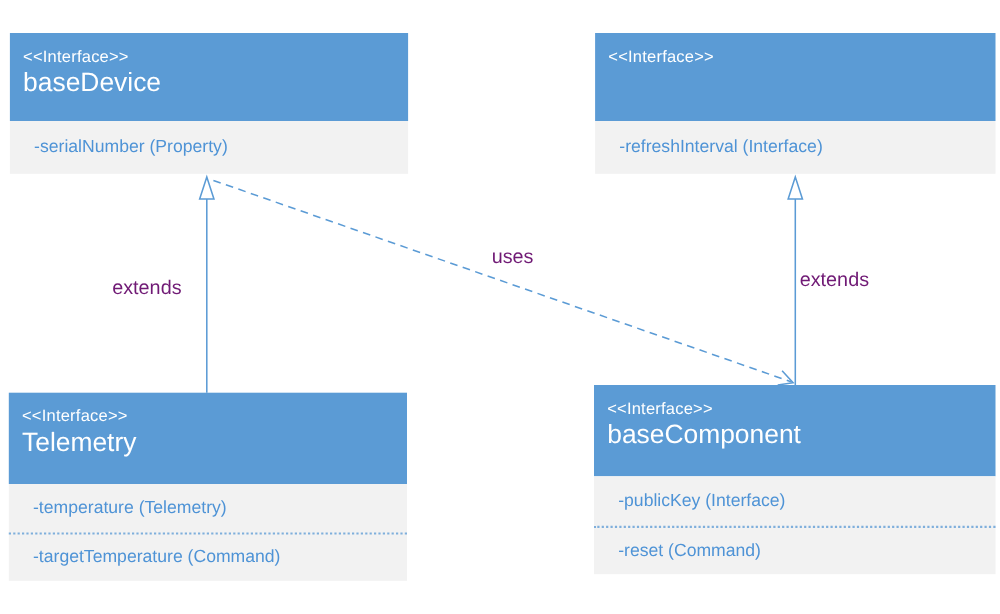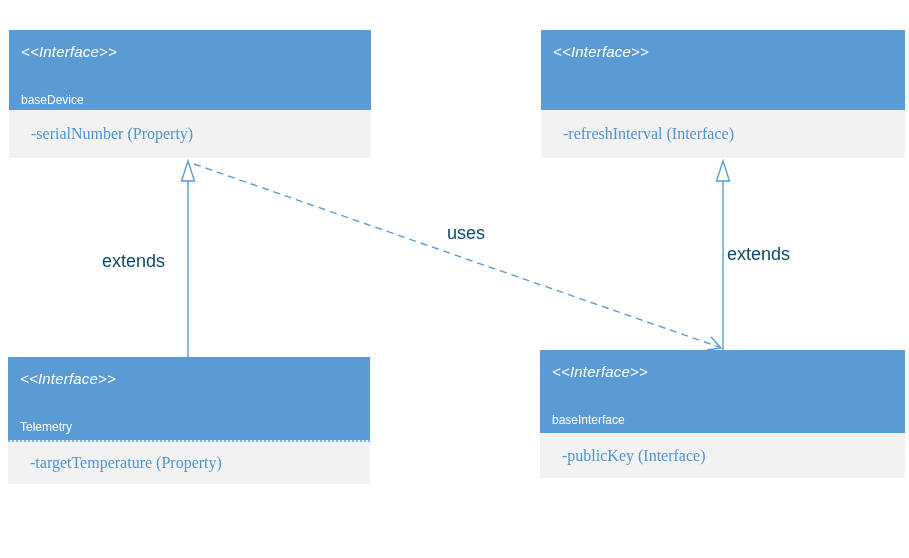--- a/index.html
+++ b/index.html
@@ -29,45 +29,43 @@
   .box-header {
     background: #5B9BD5;
     color: #ffffff;
     padding: 11px 0 0 12px;
     box-sizing: border-box;
   }
   .stereotype {
     font-size: 15px;
     line-height: 22px;
     letter-spacing: 0.2px;
-    font-style: italic;
   }
   .iface-name {
-    font-size: 12px;
+    font-size: 24px;
     line-height: 26px;
-    margin-top: 24px;
+    margin-top: 0;
   }
   .box-body {
     background: #F2F2F2;
   }
   .member-row {
     color: #4E93D6;
     font-size: 16px;
     padding-left: 22px;
     display: flex;
     align-items: center;
     box-sizing: border-box;
-    font-family: Liberation Serif, serif;
   }
   .member-row.divided {
     border-top: 2px dotted #7FAFDC;
   }
   .relation-label {
     position: absolute;
-    color: #0c4a6e;
+    color: #701a75;
     font-size: 18px;
     white-space: nowrap;
   }
 
   
   #box-basedevice   { left: 9px;   top: 30px;  width: 362px; }
   #box-basedevice   .box-header { height: 80px; }
   #box-basedevice   .member-row { height: 48px; }
 
   #box-baseinterface{ left: 541px; top: 30px;  width: 364px; }
@@ -128,31 +126,33 @@
       <div class="member-row">-refreshInterval (Interface)</div>
     </div>
   </div>
 
   <div class="uml-box" id="box-thermostat">
     <div class="box-header">
       <div class="stereotype">&lt;&lt;Interface&gt;&gt;</div>
       <div class="iface-name">Telemetry</div>
     </div>
     <div class="box-body">
-      <div class="member-row divided">-targetTemperature (Property)</div>
+      <div class="member-row">-temperature (Telemetry)</div>
+      <div class="member-row divided">-targetTemperature (Command)</div>
     </div>
   </div>
 
   <div class="uml-box" id="box-basecomponent">
     <div class="box-header">
       <div class="stereotype">&lt;&lt;Interface&gt;&gt;</div>
-      <div class="iface-name">baseInterface</div>
+      <div class="iface-name">baseComponent</div>
     </div>
     <div class="box-body">
       <div class="member-row">-publicKey (Interface)</div>
+      <div class="member-row divided">-reset (Command)</div>
     </div>
   </div>
 
   <div class="relation-label" id="label-extends-left">extends</div>
   <div class="relation-label" id="label-uses">uses</div>
   <div class="relation-label" id="label-extends-right">extends</div>
 
 </div>
 
 </body></html>

